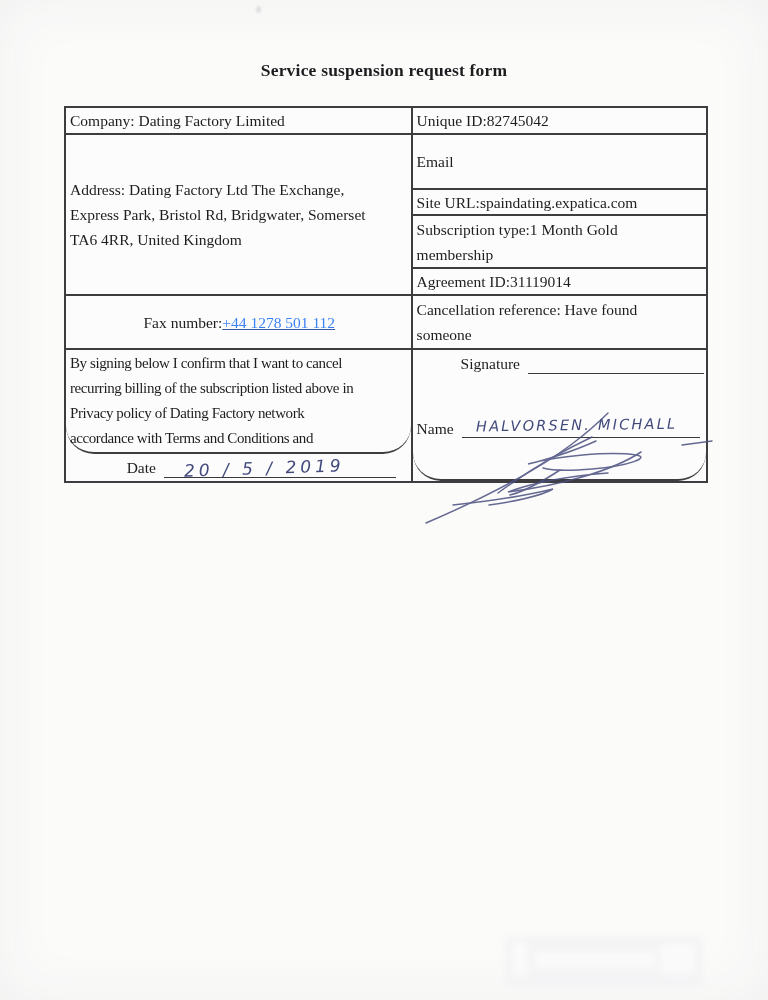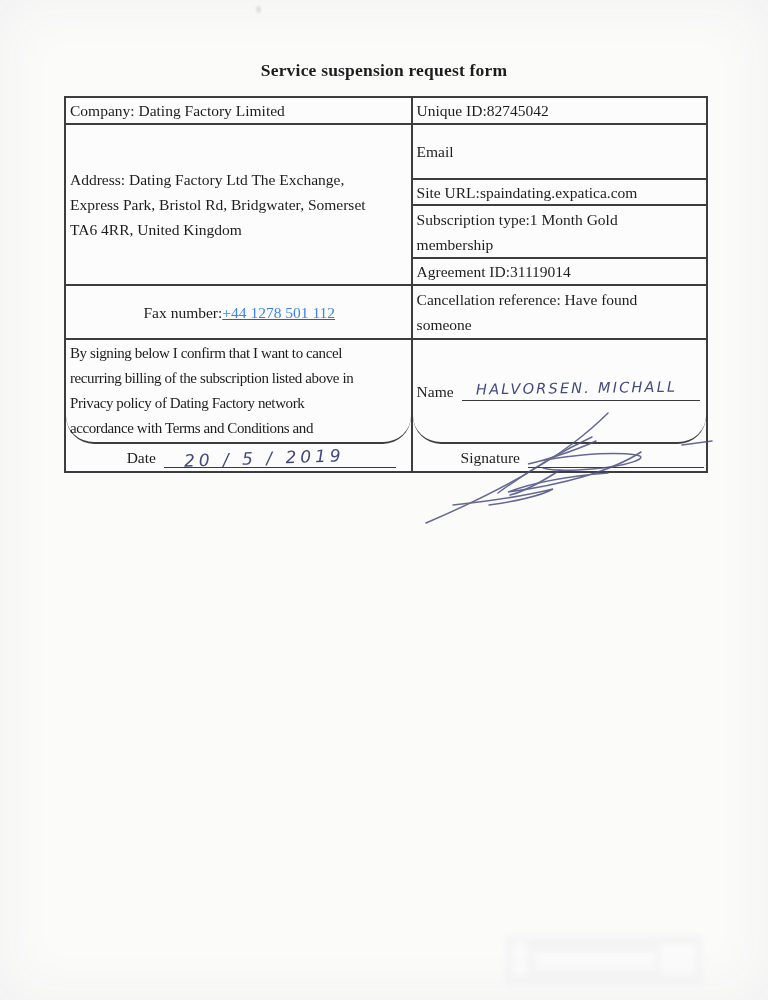--- a/index.html
+++ b/index.html
@@ -11,21 +11,21 @@
     font-family:"Liberation Serif", serif;
     color:#1d1d20;
     overflow:hidden;
   }
   .title{
     position:absolute; top:60px; left:0; width:768px;
     text-align:center; font-weight:bold; font-size:17.5px;
     letter-spacing:0.2px;
   }
   .tbl{
-    position:absolute; left:64px; top:96px;
+    position:absolute; left:64px; top:106px;
     width:644px; height:377px;
     border:2px solid #3d3d3f;
     box-sizing:border-box;
     display:flex;
     background:rgba(255,255,255,0.35);
   }
   .col-left{width:354px; display:flex; flex-direction:column;}
   .col-right{flex:1; border-left:2px solid #3d3d3f; display:flex; flex-direction:column;}
   .cell{
     box-sizing:border-box;
@@ -131,30 +131,30 @@
 
       <div class="cell h27">
         <div class="line">Agreement ID:31119014</div>
       </div>
 
       <div class="cell h54">
         <div class="line">Cancellation reference:  Have found</div>
         <div class="line">someone</div>
       </div>
 
+      <div class="cell h27 last inline-row">
+        <span class="line">Signature</span>
+        <span class="uline" style="width:176px;"></span>
+      </div>
+
       <div class="cell h104 inline-row">
         <span class="line">Name</span>
         <span class="uline" style="flex:1; margin-right:4px;">
           <span class="hand hand-name">HALVORSEN. MICHALL</span>
         </span>
-      </div>
-
-      <div class="cell h27 last inline-row">
-        <span class="line">Signature</span>
-        <span class="uline" style="width:176px;"></span>
       </div>
     </div>
   </div>
 
   <svg class="sig-svg" width="768" height="1000" viewBox="0 0 768 1000">
     <g fill="none" stroke="#4b5080" stroke-width="1.5" stroke-linecap="round" opacity="0.85">
       <path d="M 426 523 C 468 505 528 477 572 444 C 588 432 600 421 608 413"></path>
       <path d="M 498 493 C 528 471 560 452 592 437"></path>
       <path d="M 596 441 C 572 452 542 461 528 464 C 556 456 610 451 636 455 C 651 457 630 466 592 469 C 568 471 550 470 543 468"></path>
       <path d="M 641 452 C 612 471 562 485 508 492 C 532 483 570 476 608 473"></path>

